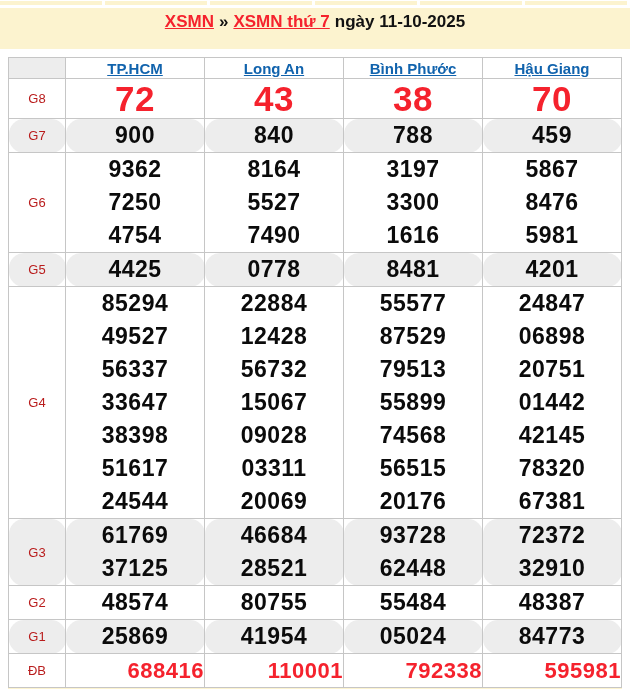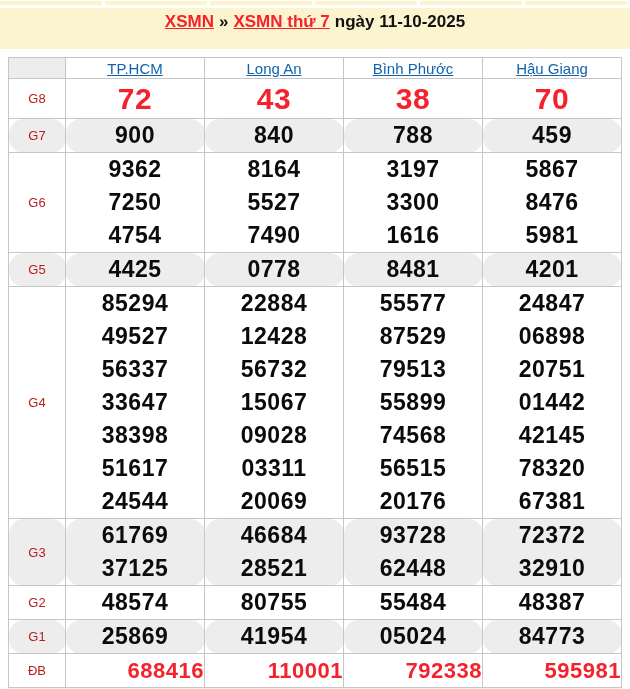--- a/index.html
+++ b/index.html
@@ -40,37 +40,37 @@
   table.results{
     border-collapse:collapse;table-layout:fixed;
     width:614px;margin:8px 8px 0 8px;
   }
   table.results col.label-col{width:57px;}
   table.results th, table.results td{
     border:1px solid var(--border);padding:0;text-align:center;
     vertical-align:middle;background:#fff;
   }
   table.results th{
-    height:21px;font-size:15px;font-weight:normal;
+    height:21px;font-size:15px;font-weight:bold;
   }
   table.results th.corner{background:var(--gray-row);}
   table.results th .col-link{
     color:var(--blue);text-decoration:underline;cursor:pointer;
   }
   td.prize-label{
     font-size:13px;font-weight:normal;color:#b91c1c;
   }
   .num{
     height:33px;line-height:33px;
     font-size:23px;font-weight:bold;color:#0b0b0b;
     letter-spacing:0.5px;white-space:nowrap;
   }
   tr.shade td{background:var(--gray-row);border-radius:15px;}
   tr.em-red-large .num{
-    color:var(--red);font-size:30px;height:39px;line-height:39px;
+    color:var(--red);font-size:35px;height:39px;line-height:39px;
   }
   tr.em-red .num{
     color:var(--red);font-size:22px;text-align:right;
   }
   .bottom-strip{
     height:6px;margin:0 8px;background:var(--yellow);
   }
 </style>
 </head>
 <body>

